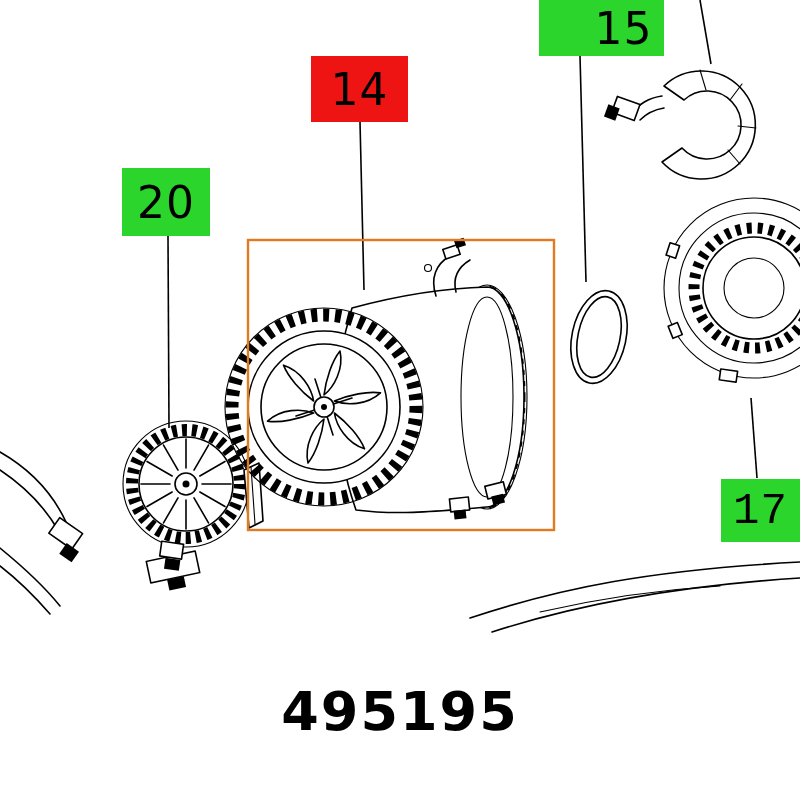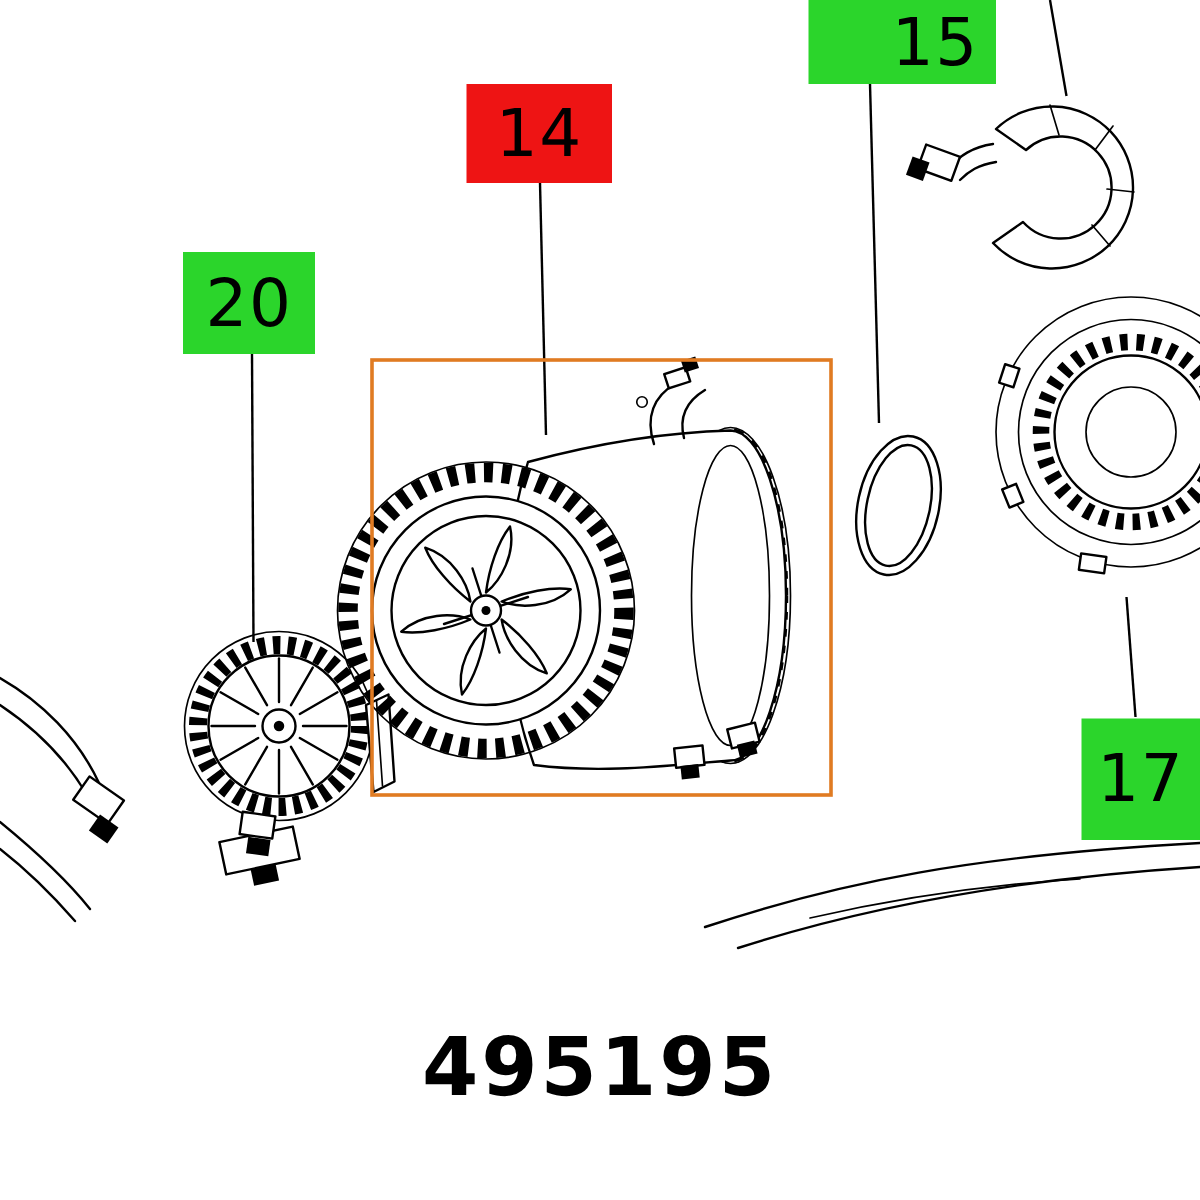--- a/index.html
+++ b/index.html
@@ -173,16 +173,16 @@
       <path class="lnt" d="M540,612 C610,596 670,589 720,586"></path>
     </g>
   </svg>
 
   <div class="callout green" style="left:122px;top:168px;width:88px;height:68px;">20</div>
 
   <div class="callout red" style="left:311px;top:56px;width:97px;height:66px;">14</div>
 
   <div class="callout green" style="left:539px;top:0px;width:81px;height:56px;padding-left:44px;">15</div>
 
-  <div class="callout green" style="left:721px;top:479px;width:79px;height:81px;">17</div>
+  <div class="callout green" style="left:721px;top:479px;width:79px;height:63px;font-family:Liberation Mono, monospace;">17</div>
 
   <div id="part-number">495195</div>
 </div>
 
 </body></html>

